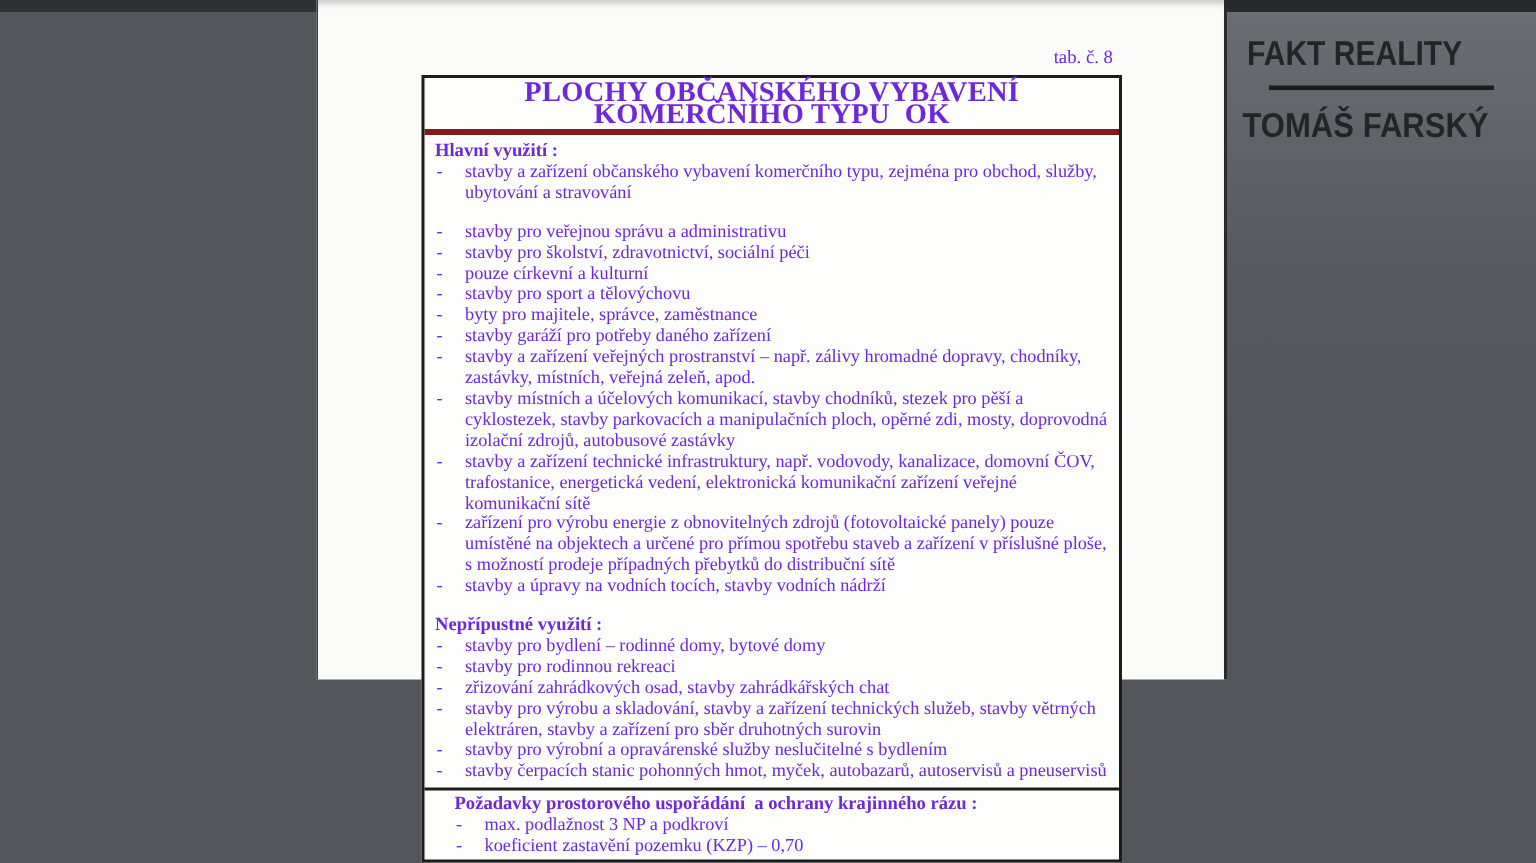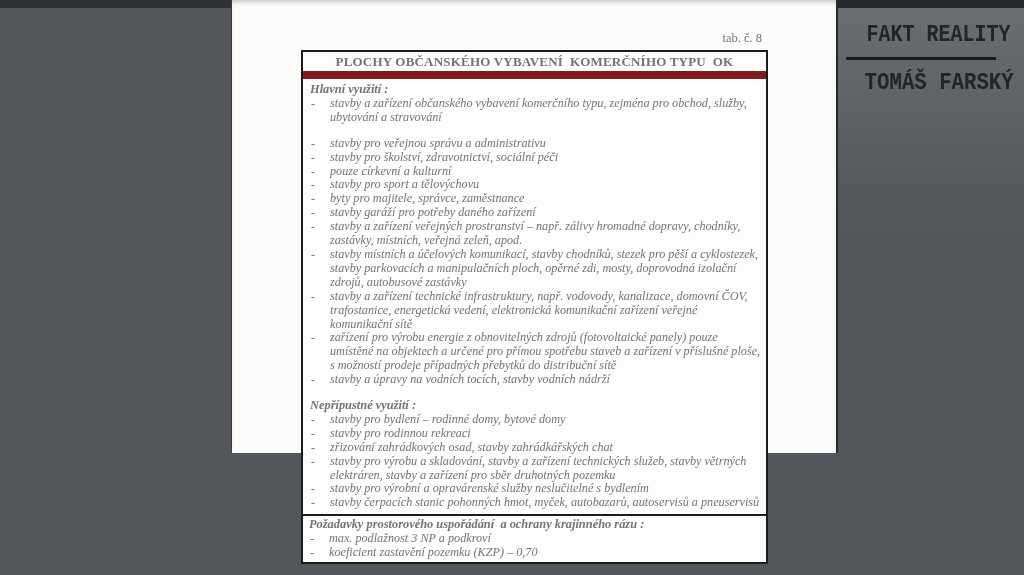--- a/index.html
+++ b/index.html
@@ -12,62 +12,61 @@
   
   .top-strip{
     position:absolute;top:0;left:0;width:100%;height:8px;
     background:#2e3033;z-index:1;
   }
   
   .brand-panel{
     position:absolute;top:0;right:0;width:206px;height:424px;z-index:2;
     background:linear-gradient(180deg,#6b6e72 0%,#606367 22%,#55585c 45%,#53565a 65%,#53565a 100%);
     box-shadow:inset 0 8px 0 0 #26282b;
-    text-align:right;
-    font-family:Liberation Mono, monospace;
+    text-align:left;
+    font-family:Liberation Sans, sans-serif;
   }
   .brand-name{
     margin-top:22px;
     font-weight:bold;font-size:23px;line-height:26px;color:#222427;
     letter-spacing:0px;transform:scaleX(0.87);transform-origin:center;
     white-space:nowrap;
   }
   .brand-divider{
     width:150px;height:3px;background:#1b1c1e;margin:9px auto 10px auto;
   }
   .brand-agent{
     font-weight:bold;font-size:23px;line-height:26px;color:#222427;
     transform:scaleX(0.9);transform-origin:center;white-space:nowrap;
   }
   
   .page{
     position:absolute;top:0;left:211px;width:604px;height:453px;z-index:3;
     background:#fbfbfa;
     border-left:1px solid #38393c;border-right:2px solid #28292c;
     box-shadow:inset 0 5px 5px -3px rgba(0,0,0,0.22);
-    color:#737373;
-    margin-left:20px;
+    color:#6d28d9;
   }
   .tab-ref{
     position:absolute;top:31px;left:69px;width:467px;
     text-align:right;font-size:12.5px;line-height:15px;
     padding-right:6px;box-sizing:border-box;
   }
   .tbl{
     position:absolute;top:50px;left:69px;width:467px;box-sizing:border-box;
     border:2px solid #1c1c1c;background:#fdfdfc;
   }
   .tbl-title{
-    text-align:center;font-weight:bold;font-size:13px;line-height:15px;
-    padding:2px 2px 2px 2px;border-bottom:8px solid #7f1d1d;
+    text-align:center;font-weight:bold;font-size:19px;line-height:15px;
+    padding:2px 2px 2px 2px;border-bottom:4px solid #7f1d1d;
     letter-spacing:0.2px;white-space:pre-wrap;
   }
   .tbl-body{padding:4px 4px 4px 7px;}
-  .tbl-footer{border-top:2px solid #1c1c1c;padding:2px 4px 2px 6px;}
-  .section{margin:0 0 12px 0;font-style:italic;}
+  .tbl-footer{border-top:2px solid #1c1c1c;padding:2px 4px 2px 20px;}
+  .section{margin:0 0 12px 0;}
   .section:last-child{margin-bottom:0;}
   .sec-heading{
     font-weight:bold;font-size:12.4px;line-height:13.9px;white-space:pre-wrap;
   }
   .item{display:flex;font-size:12.2px;line-height:13.9px;}
   .dash{flex:0 0 20px;width:20px;padding-left:1px;box-sizing:border-box;}
   .item-text{flex:1;white-space:pre-wrap;}
 </style>
 </head>
 <body>
@@ -145,21 +144,21 @@
             <div class="item">
               <span class="dash">-</span>
               <span class="item-text">stavby pro rodinnou rekreaci</span>
             </div>
             <div class="item">
               <span class="dash">-</span>
               <span class="item-text">zřizování zahrádkových osad, stavby zahrádkářských chat</span>
             </div>
             <div class="item">
               <span class="dash">-</span>
-              <span class="item-text">stavby pro výrobu a skladování, stavby a zařízení technických služeb, stavby větrných elektráren, stavby a zařízení pro sběr druhotných pozemku</span>
+              <span class="item-text">stavby pro výrobu a skladování, stavby a zařízení technických služeb, stavby větrných elektráren, stavby a zařízení pro sběr druhotných surovin</span>
             </div>
             <div class="item">
               <span class="dash">-</span>
               <span class="item-text">stavby pro výrobní a opravárenské služby neslučitelné s bydlením</span>
             </div>
             <div class="item">
               <span class="dash">-</span>
               <span class="item-text">stavby čerpacích stanic pohonných hmot, myček, autobazarů, autoservisů a pneuservisů</span>
             </div>
           </div>

